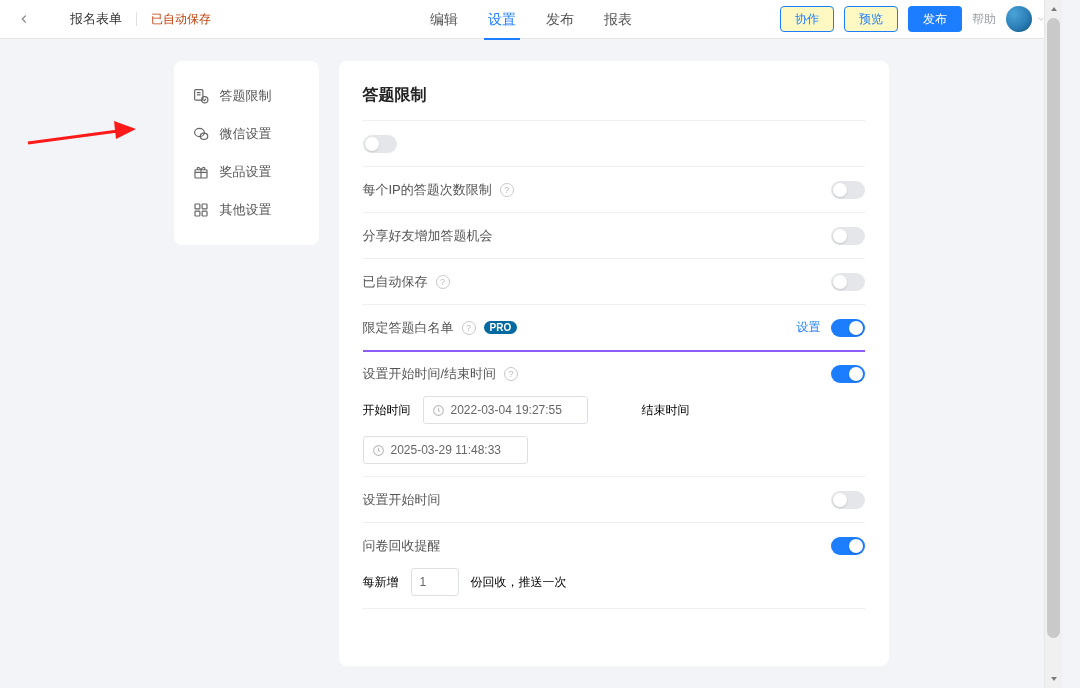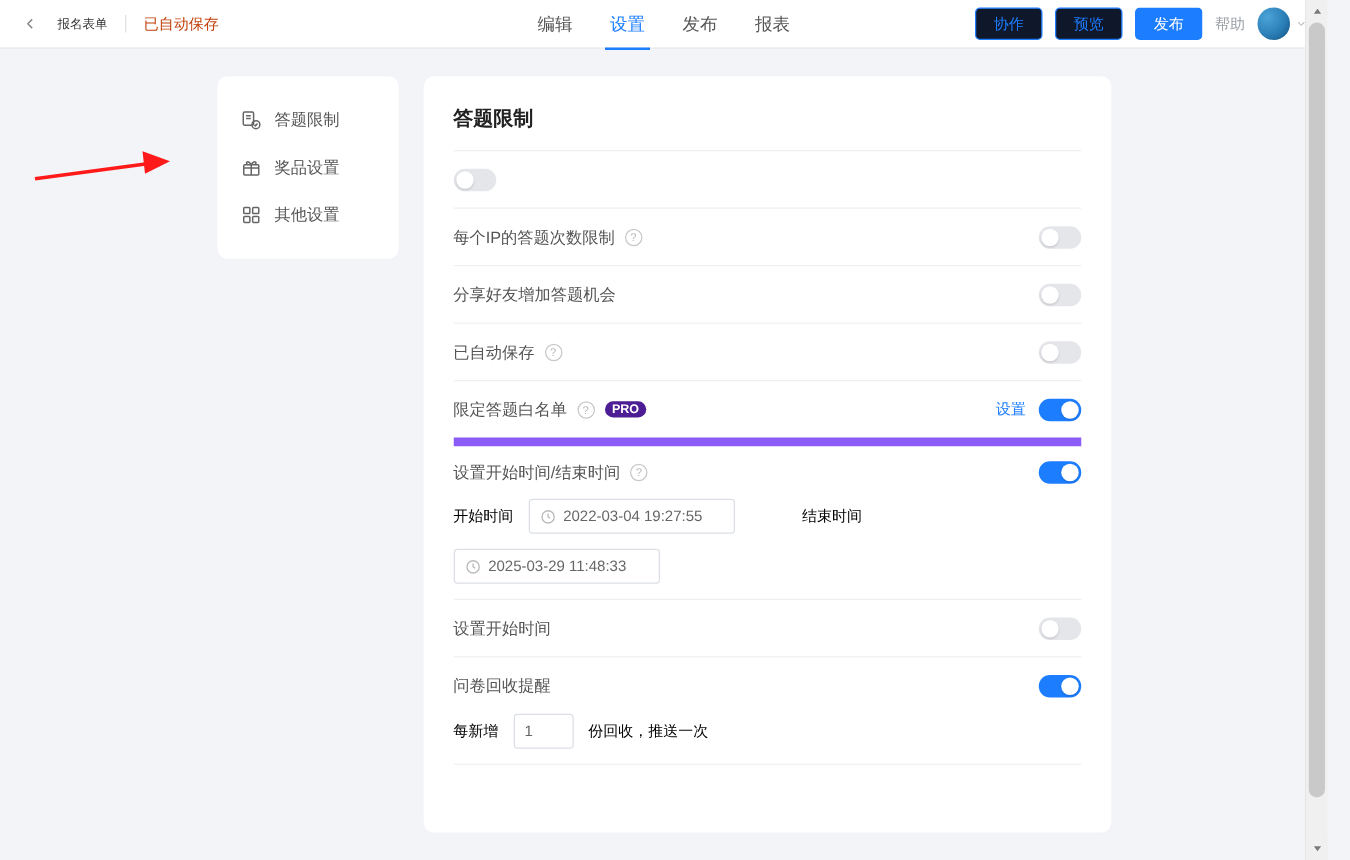--- a/index.html
+++ b/index.html
@@ -38,21 +38,22 @@
   .back-arrow {
     display: inline-flex;
     width: 16px; height: 16px;
     align-items: center; justify-content: center;
     color: #888;
     cursor: pointer;
   }
   .back-arrow svg { width: 14px; height: 14px; }
   .form-title {
     color: #333;
-    font-size: 10px;
+    font-size: 13px;
+    margin-left: 24px;
   }
   .divider-vert {
     width: 1px; height: 14px; background: #e0e0e0;
   }
   .saved-label {
     color: #c2410c;
     font-size: 12px;
   }
   .topbar-center {
     position: absolute;
@@ -97,21 +98,21 @@
     display: inline-flex;
     align-items: center;
     justify-content: center;
     cursor: pointer;
     border: 1px solid transparent;
     white-space: nowrap;
   }
   .btn-outline {
     border-color: #1c7dff;
     color: #1c7dff;
-    background: #0f172a;
+    background: #fef9c3;
   }
   .btn-primary {
     background: #1c7dff;
     color: #fff;
   }
   .help-link {
     color: #9aa0a6;
     font-size: 12px;
     cursor: pointer;
   }
@@ -191,21 +192,21 @@
   }
   .help-q {
     width: 14px; height: 14px;
     border: 1px solid #c8c8c8;
     border-radius: 50%;
     display: inline-flex; align-items: center; justify-content: center;
     font-size: 9px; color: #bababa;
     cursor: pointer;
   }
   .pro-tag {
-    background: #4c1d95;
+    background: #0369a1;
     color: #fff;
     font-size: 10px;
     border-radius: 8px;
     padding: 1px 6px;
     font-weight: 600;
   }
   .right-ctrls {
     display: flex;
     align-items: center;
     gap: 10px;
@@ -363,20 +364,29 @@
             <line x1="6.5" y1="10.5" x2="11.5" y2="10.5"></line>
             <circle cx="17" cy="17" r="4.2"></circle>
             <path d="M15.3 17 l1.2 1.2 l2.2 -2.4"></path>
           </svg>
         </span>
         <span>答题限制</span>
       </div>
       <div class="side-item">
         <span class="icon-slot">
           <svg viewBox="0 0 24 24" fill="none" stroke="currentColor" stroke-width="1.6">
+            <ellipse cx="10" cy="10" rx="6.5" ry="5.5"></ellipse>
+            <ellipse cx="16" cy="15" rx="5" ry="4.2"></ellipse>
+          </svg>
+        </span>
+        <span>微信设置</span>
+      </div>
+      <div class="side-item">
+        <span class="icon-slot">
+          <svg viewBox="0 0 24 24" fill="none" stroke="currentColor" stroke-width="1.6">
             <rect x="4" y="9" width="16" height="11" rx="1"></rect>
             <line x1="4" y1="12.5" x2="20" y2="12.5"></line>
             <line x1="12" y1="9" x2="12" y2="20"></line>
             <path d="M12 9 C 9 4, 5 6, 8 9"></path>
             <path d="M12 9 C 15 4, 19 6, 16 9"></path>
           </svg>
         </span>
         <span>奖品设置</span>
       </div>
       <div class="side-item">
@@ -437,21 +447,21 @@
           <span class="help-q">?</span>
           <span class="pro-tag">PRO</span>
         </div>
         <div class="right-ctrls">
           <span class="link-action">设置</span>
           <div class="switch on"></div>
         </div>
       </div>
 
       <div class="setting-group">
-        <div class="setting-row" style="border-top:7px solid #8b5cf6;">
+        <div class="setting-row" style="border-top:2px solid #8b5cf6;">
           <div class="setting-label">
             <span>设置开始时间/结束时间</span>
             <span class="help-q">?</span>
           </div>
           <div class="right-ctrls">
               <div class="switch on"></div>
             </div>
         </div>
         <div class="setting-sub">
           <span class="sub-label">开始时间</span>

